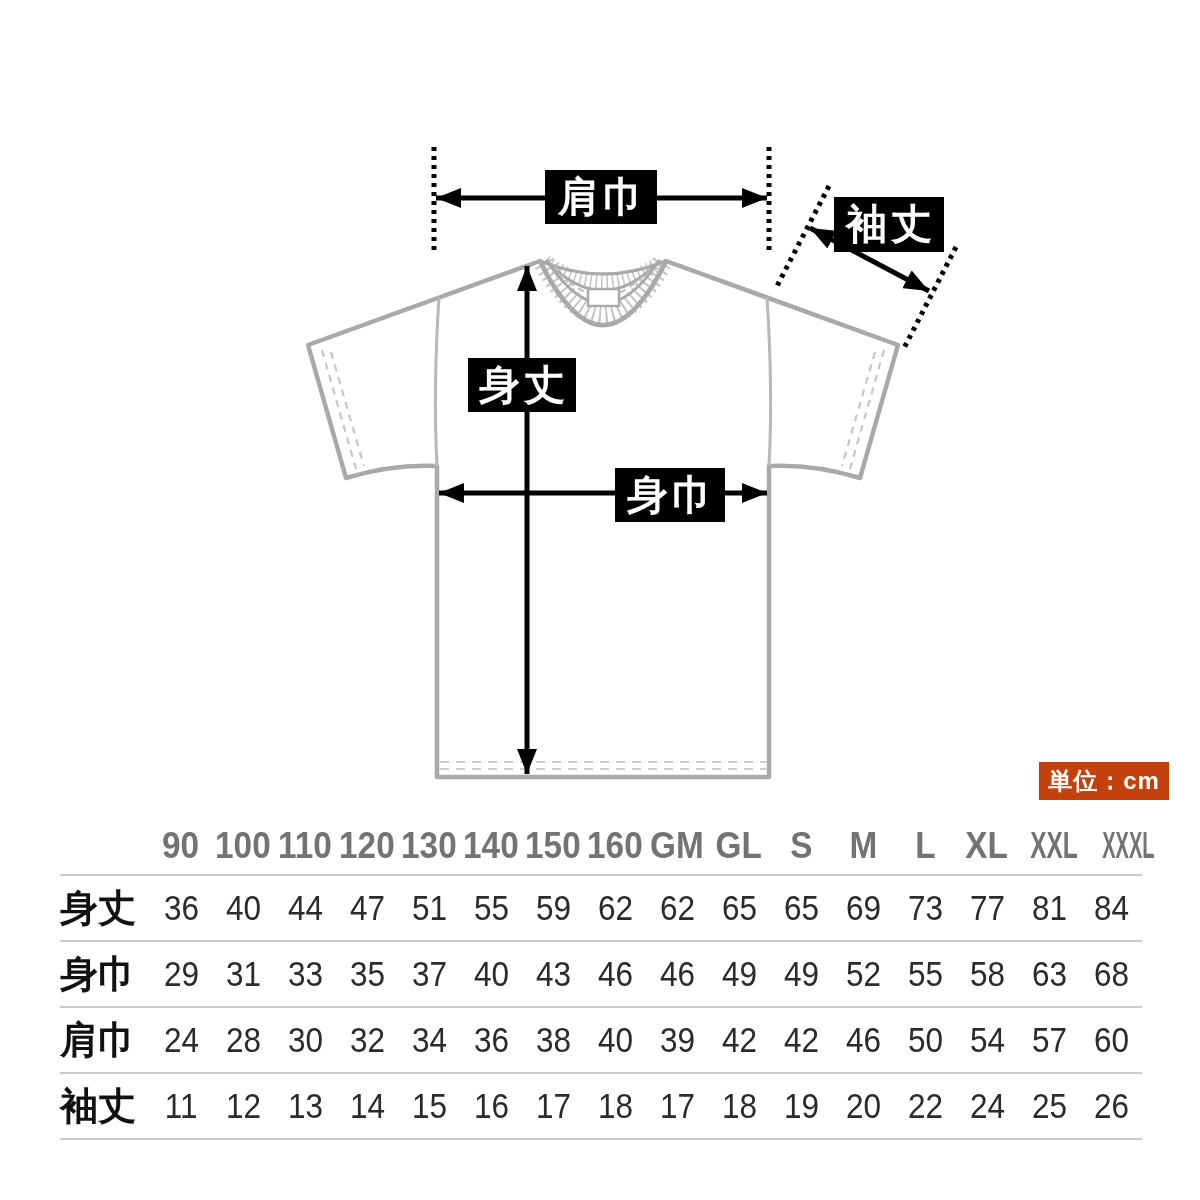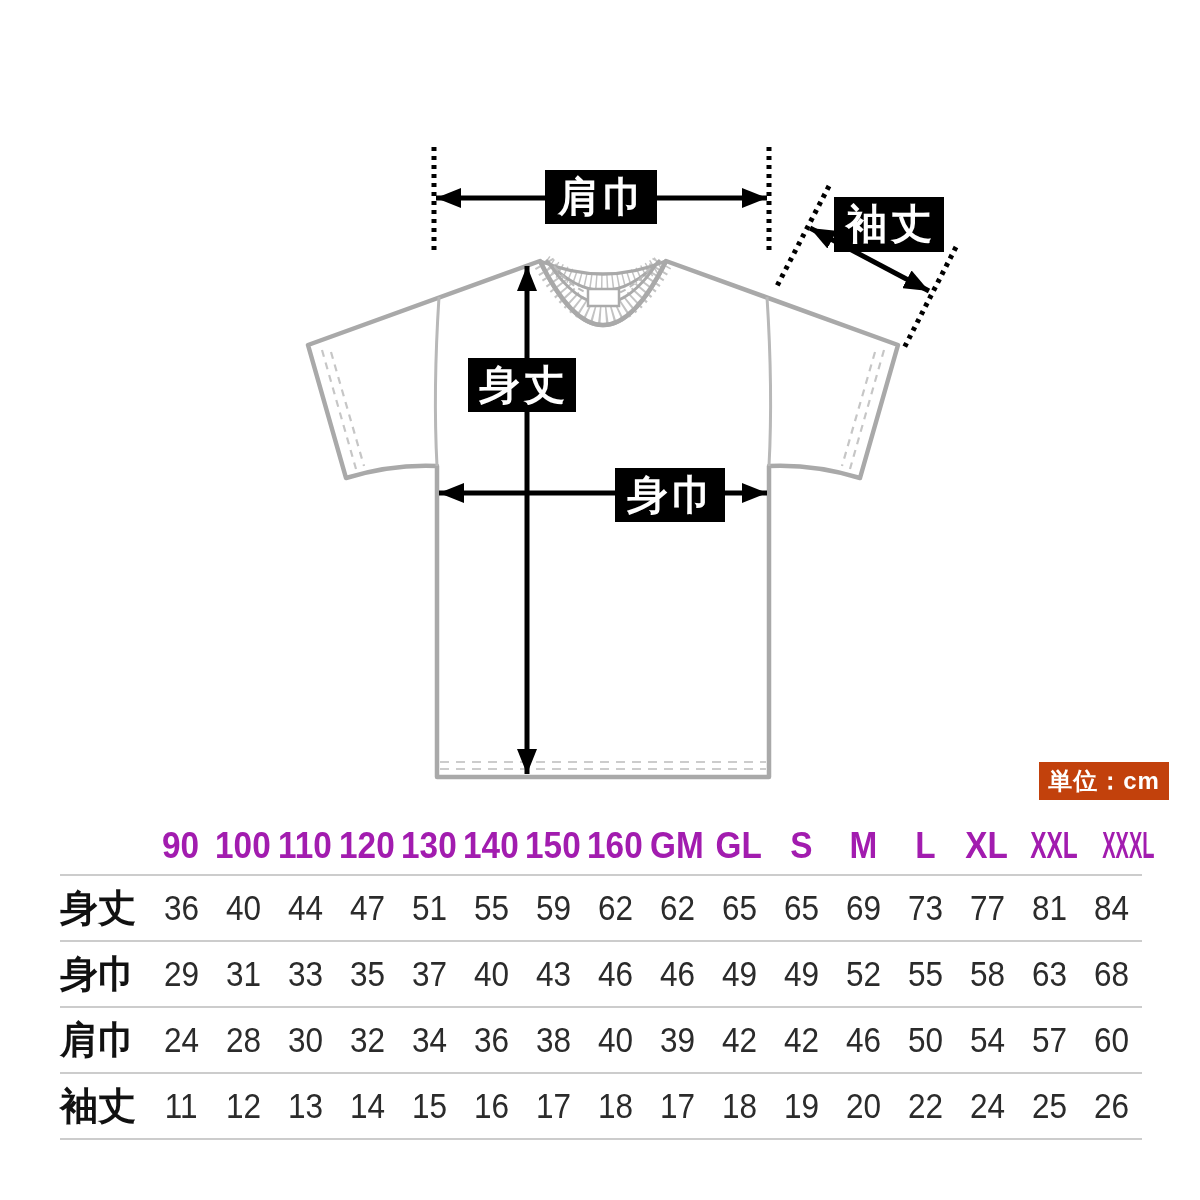--- a/index.html
+++ b/index.html
@@ -25,21 +25,21 @@
     display:flex;align-items:center;justify-content:center;letter-spacing:1px;margin-left:23px;
   }
   .size-table{position:absolute;left:60px;top:818px;width:1082px;color:#222;}
   .trow{
     display:grid;grid-template-columns:90px repeat(16,62px);
     align-items:center;height:64px;border-bottom:2px solid #cccccc;
   }
   .trow.header{height:56px;}
   .cell{text-align:center;font-size:35px;color:#2b2b2b;white-space:nowrap;}
   .cell span{display:inline-block;transform:scaleX(.9);transform-origin:center;}
-  .trow.header .cell{font-weight:bold;font-size:37px;color:#a21caf;text-decoration:underline;}
+  .trow.header .cell{font-weight:bold;font-size:37px;color:#737373;text-decoration:underline;}
   .trow.header .cell:nth-child(16) span{transform:scaleX(.66);}
   .trow.header .cell:nth-child(17) span{transform:scaleX(.54);}
   .cell.rowlabel{text-align:left;font-weight:bold;font-size:38px;color:#111;}
   .cell.rowlabel span{transform:none;}
 </style>
 </head>
 <body>
 
 <div class="canvas">
 

